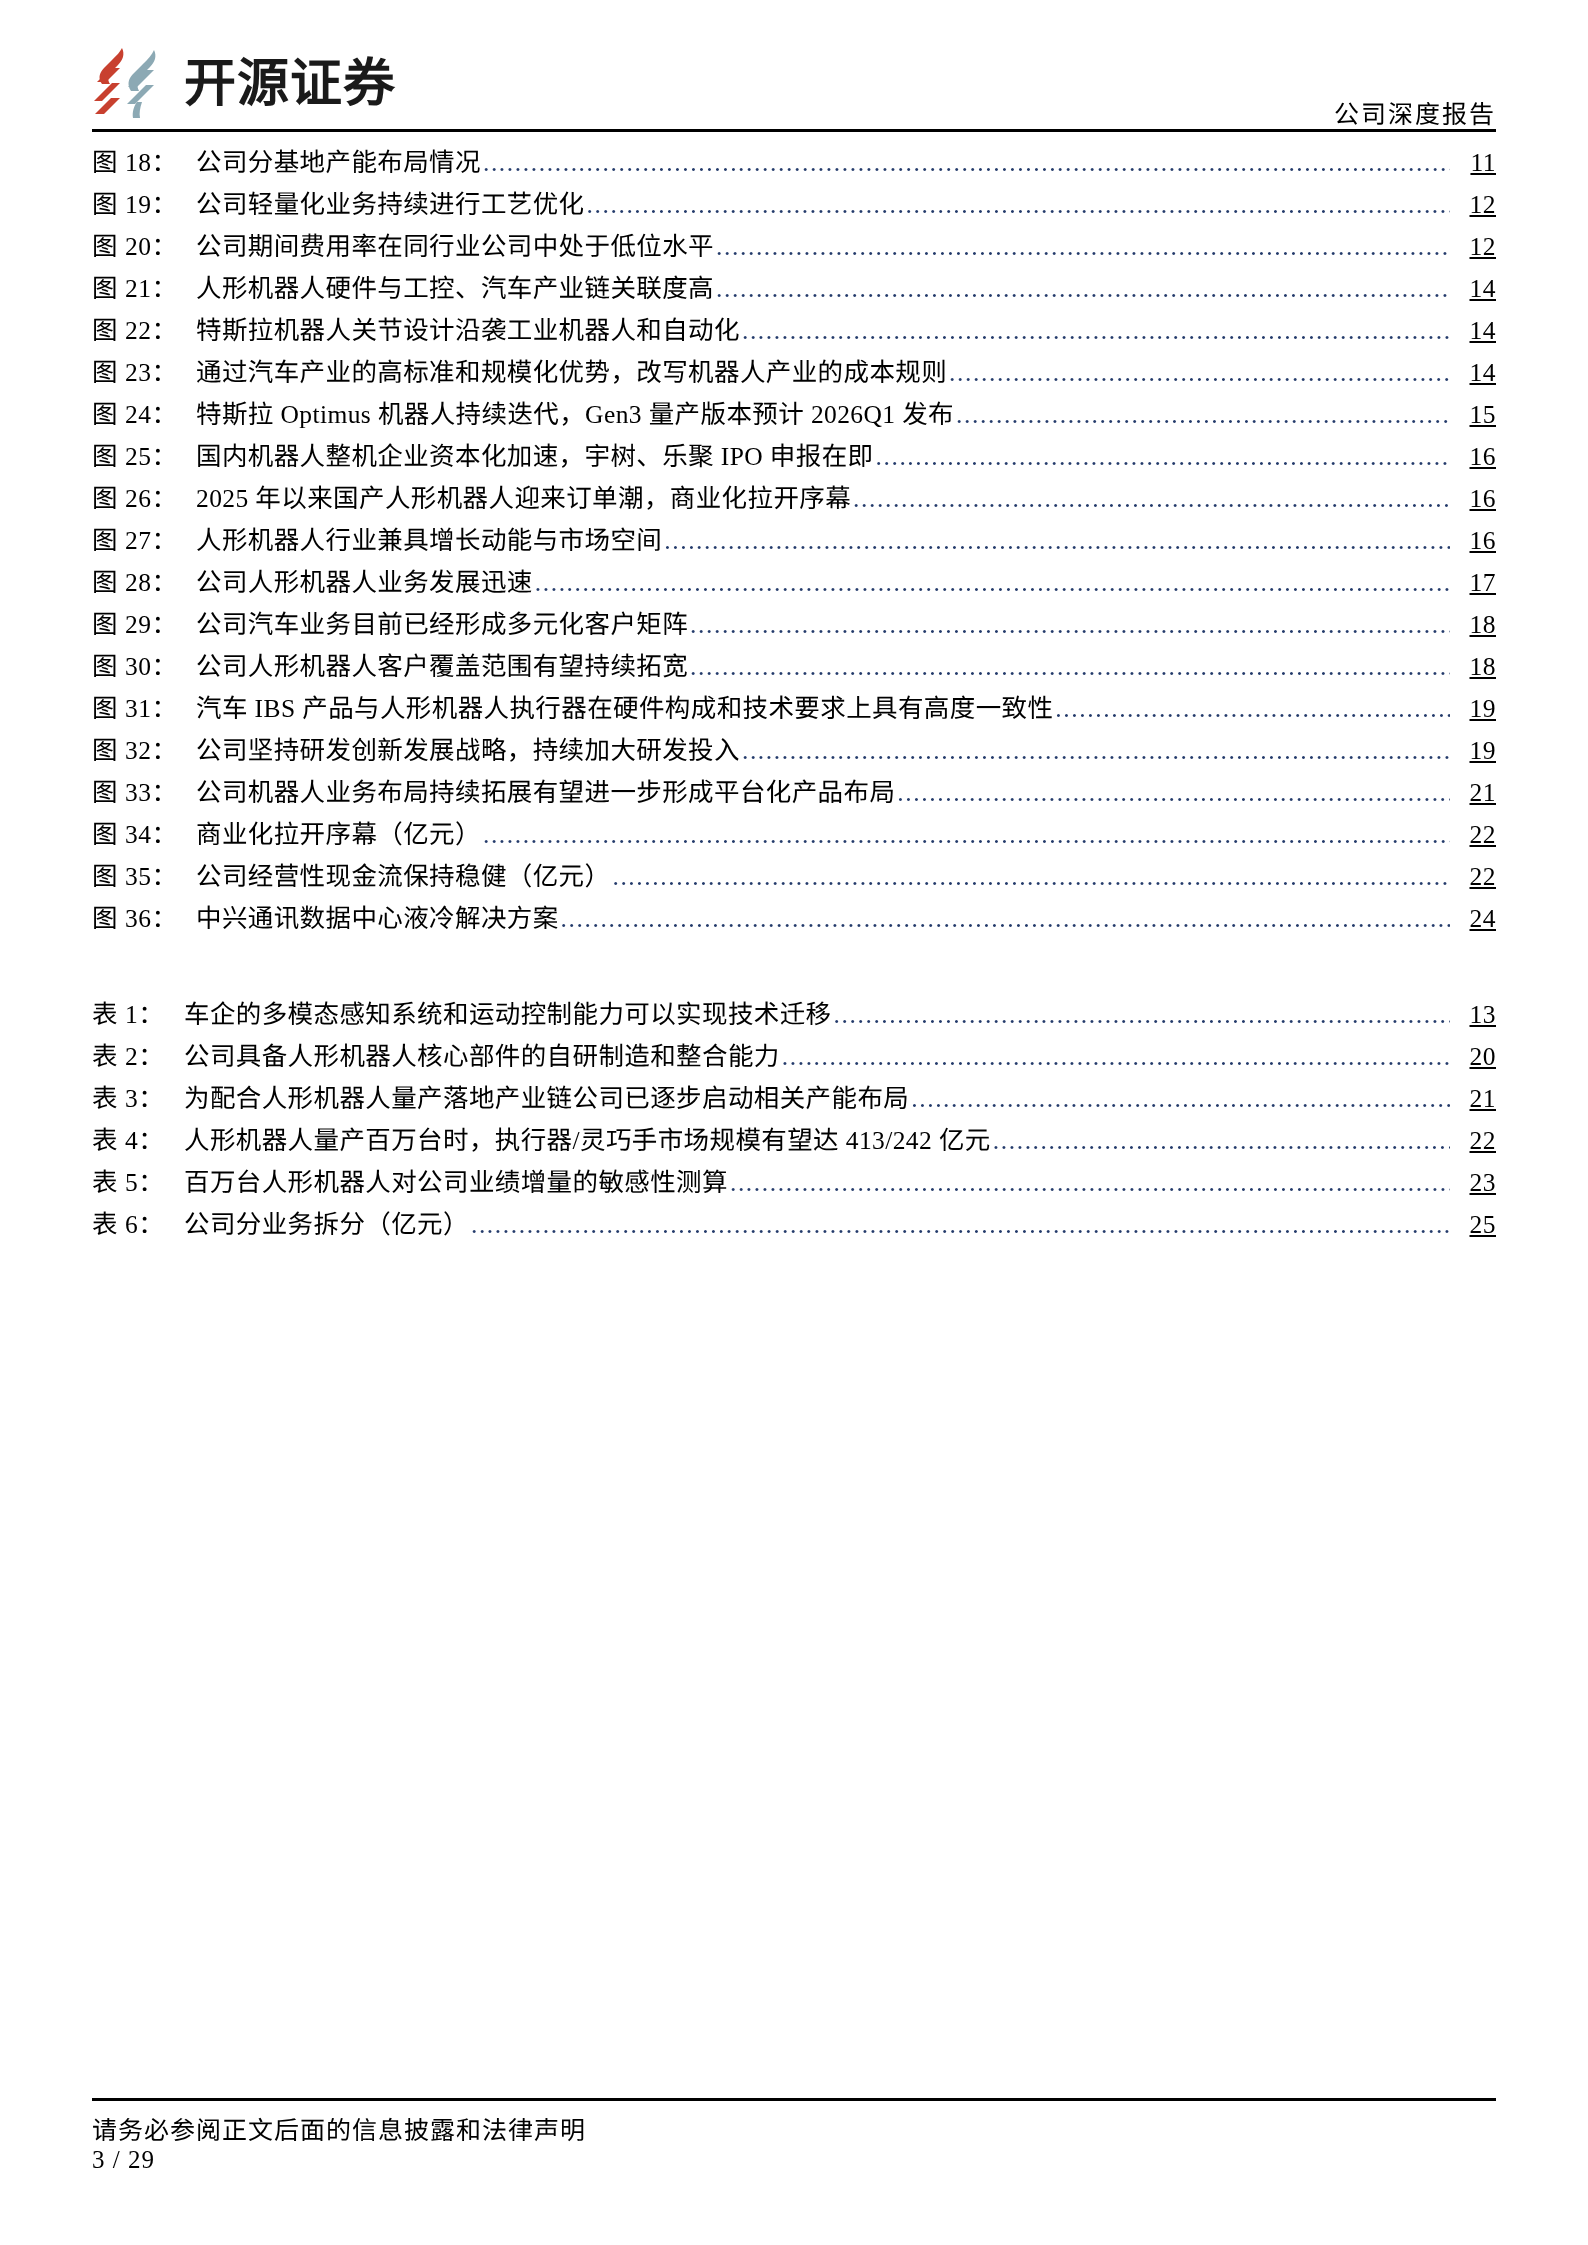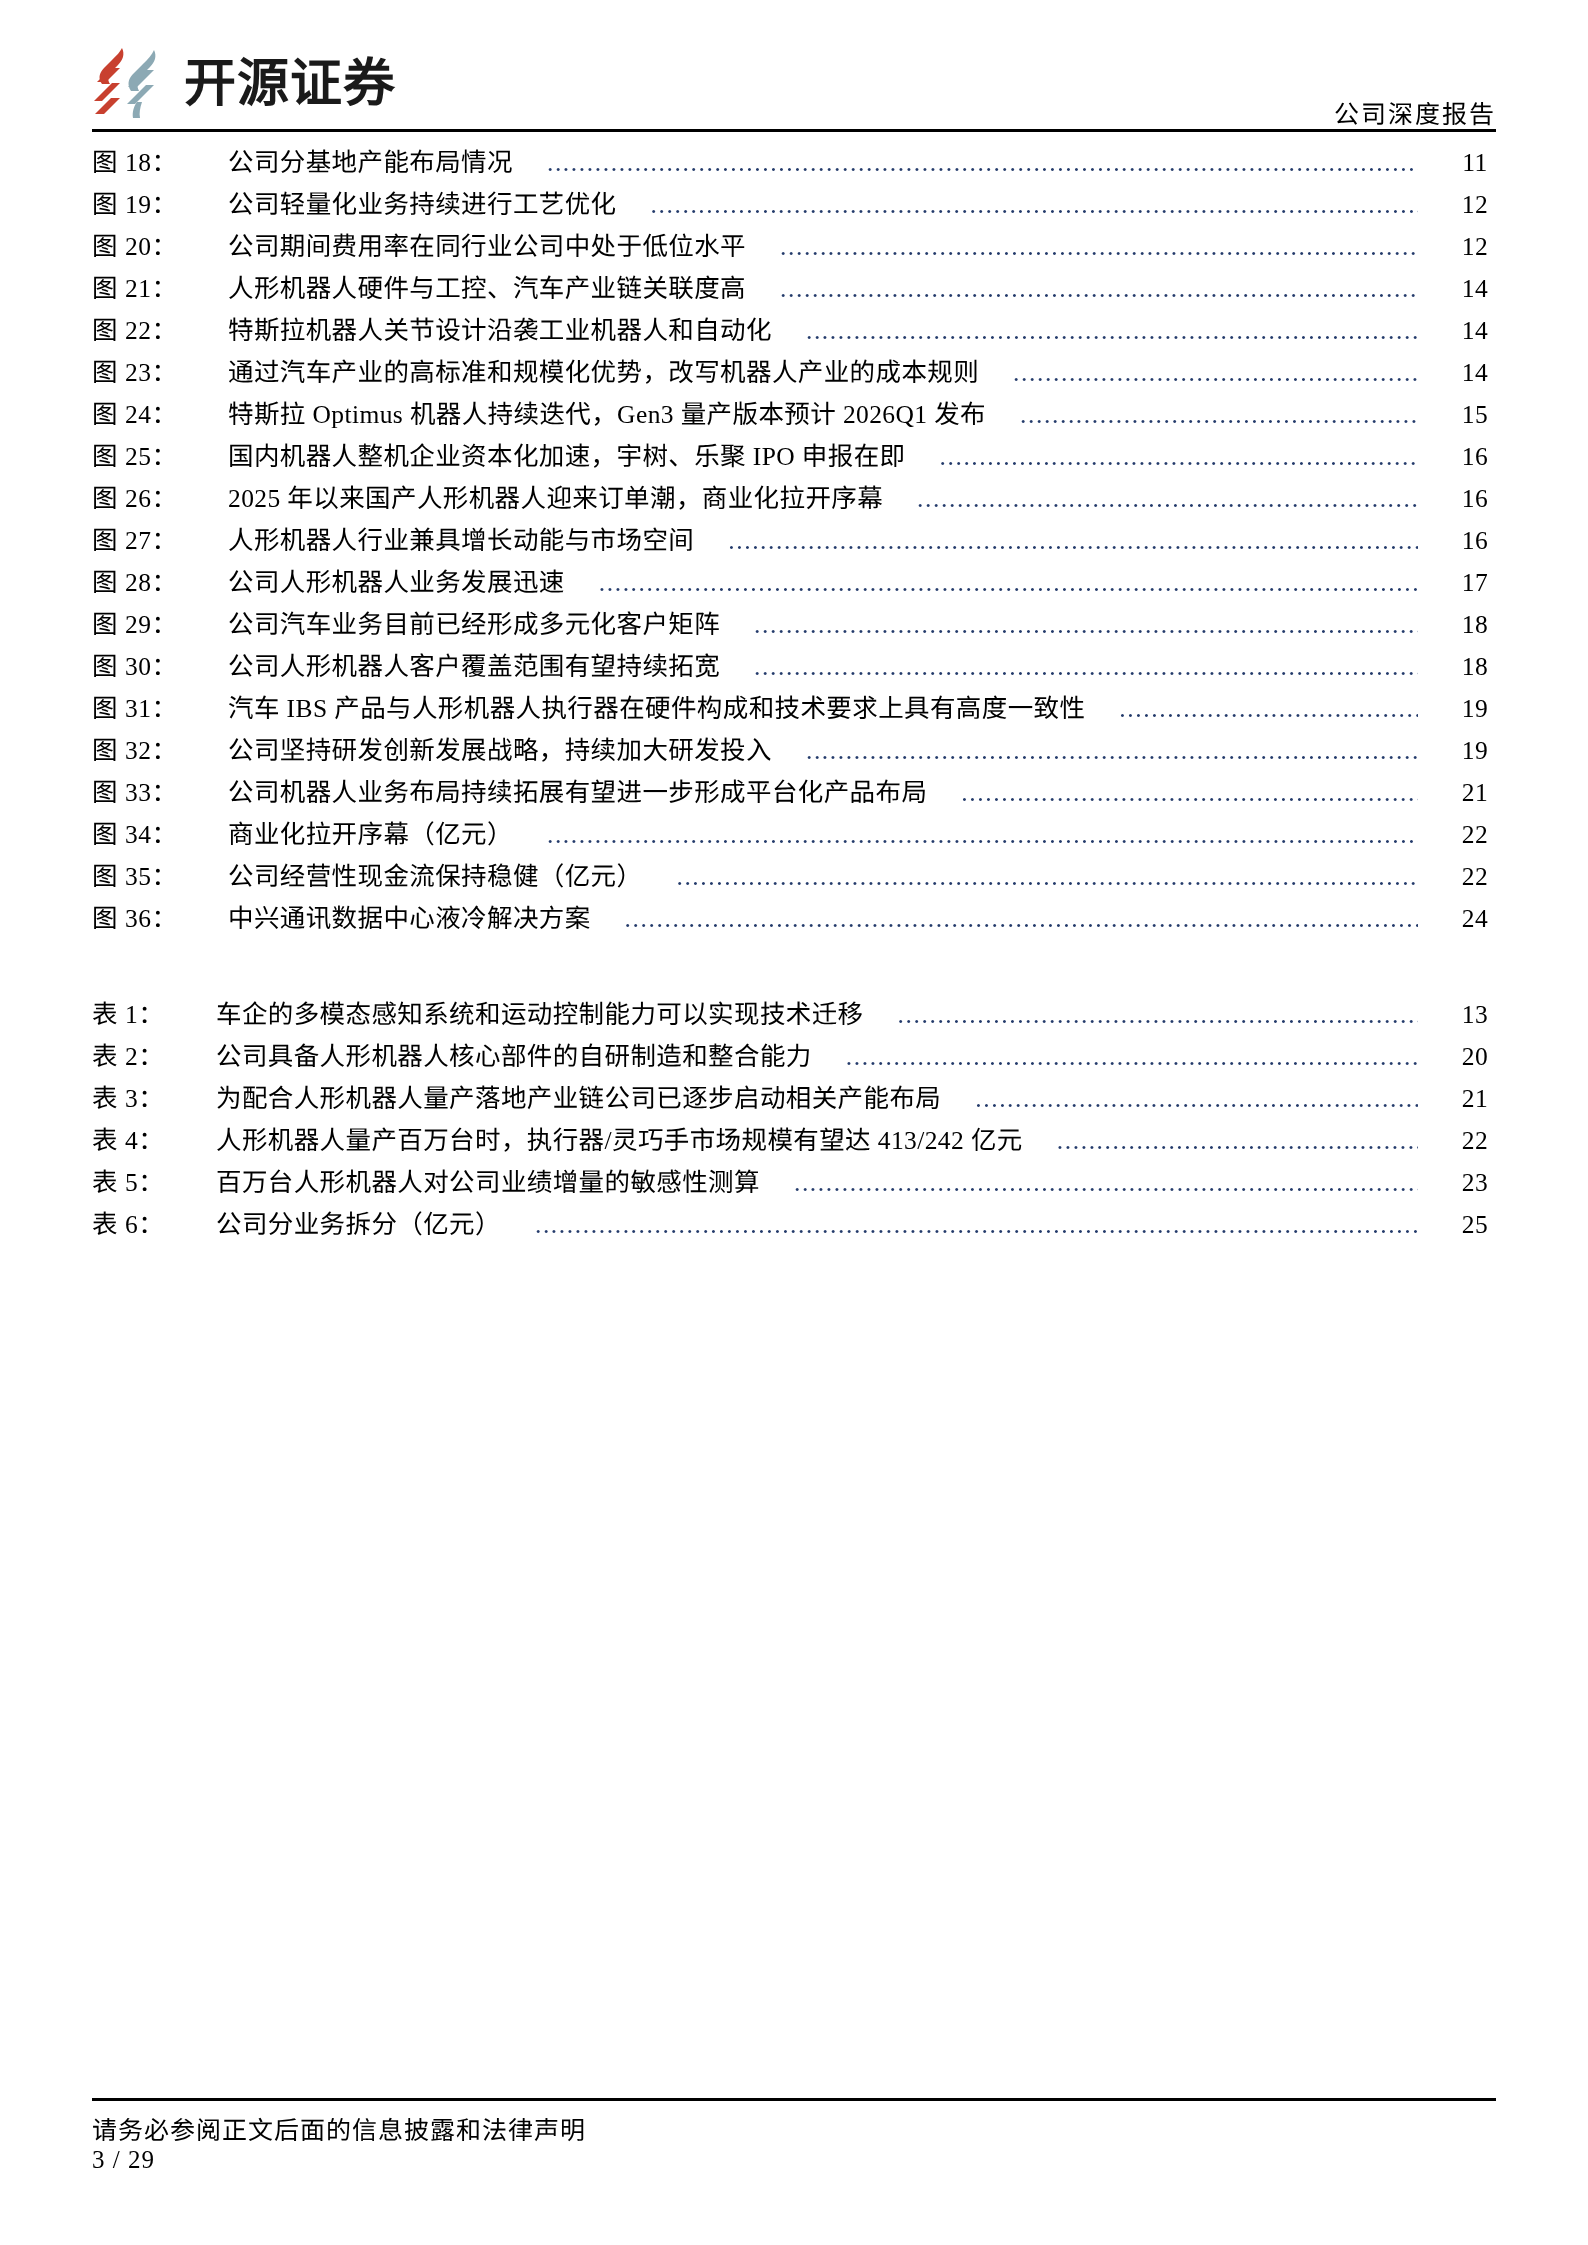--- a/index.html
+++ b/index.html
@@ -86,21 +86,20 @@
   .toc-gap { height: 54px; }
 
   .toc-row {
     display: flex;
     align-items: baseline;
     font-size: 25.5px;
     line-height: 1.0;
     height: 42px;
     white-space: nowrap;
     color: #000000;
-    gap: 32px;
   }
   .toc-label {
     flex: none;
     width: 104px;
     letter-spacing: 0.5px;
   }
   .toc-row.table-row .toc-label { width: 92px; }
 
   .toc-title {
     flex: none;
@@ -119,22 +118,23 @@
     display: block;
     font-size: 25.5px;
     letter-spacing: 1.6px;
     color: #243b6b;
     white-space: nowrap;
     line-height: 1em;
   }
   .toc-page {
     flex: none;
     min-width: 42px;
-    text-align: center;
+    text-align: right;
     letter-spacing: 0.5px;
+    text-decoration: underline;
   }
 
   
   .footer-rule {
     position: absolute;
     left: 92px;
     right: 92px;
     top: 2098px;
     height: 0;
     border-top: 3px solid #000000;

